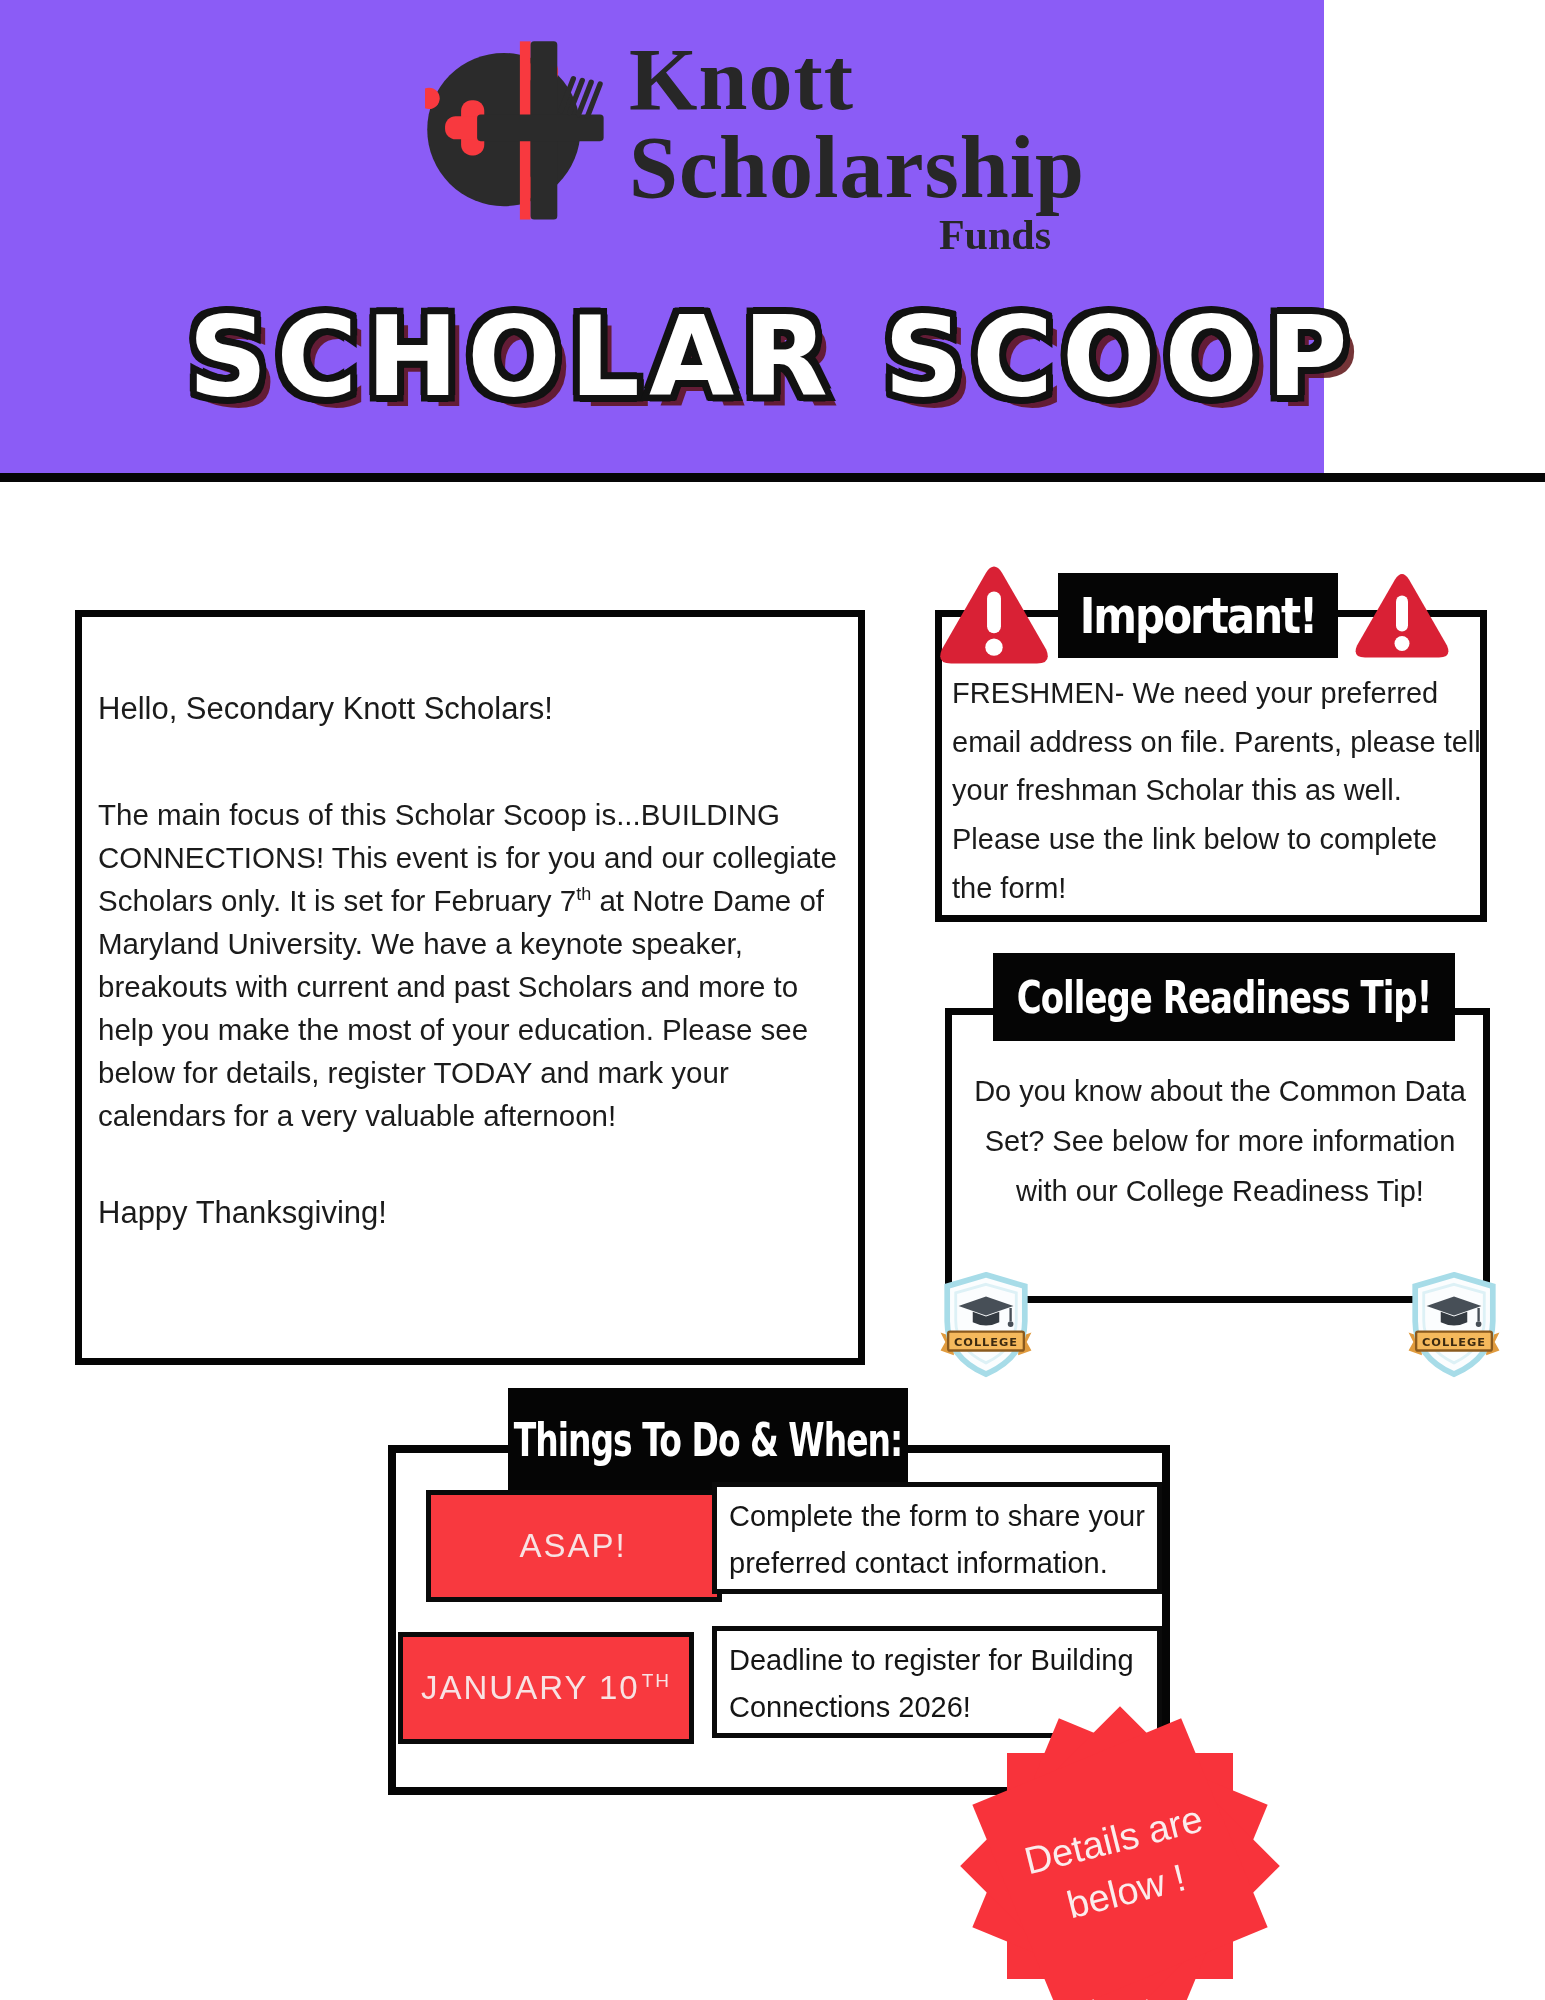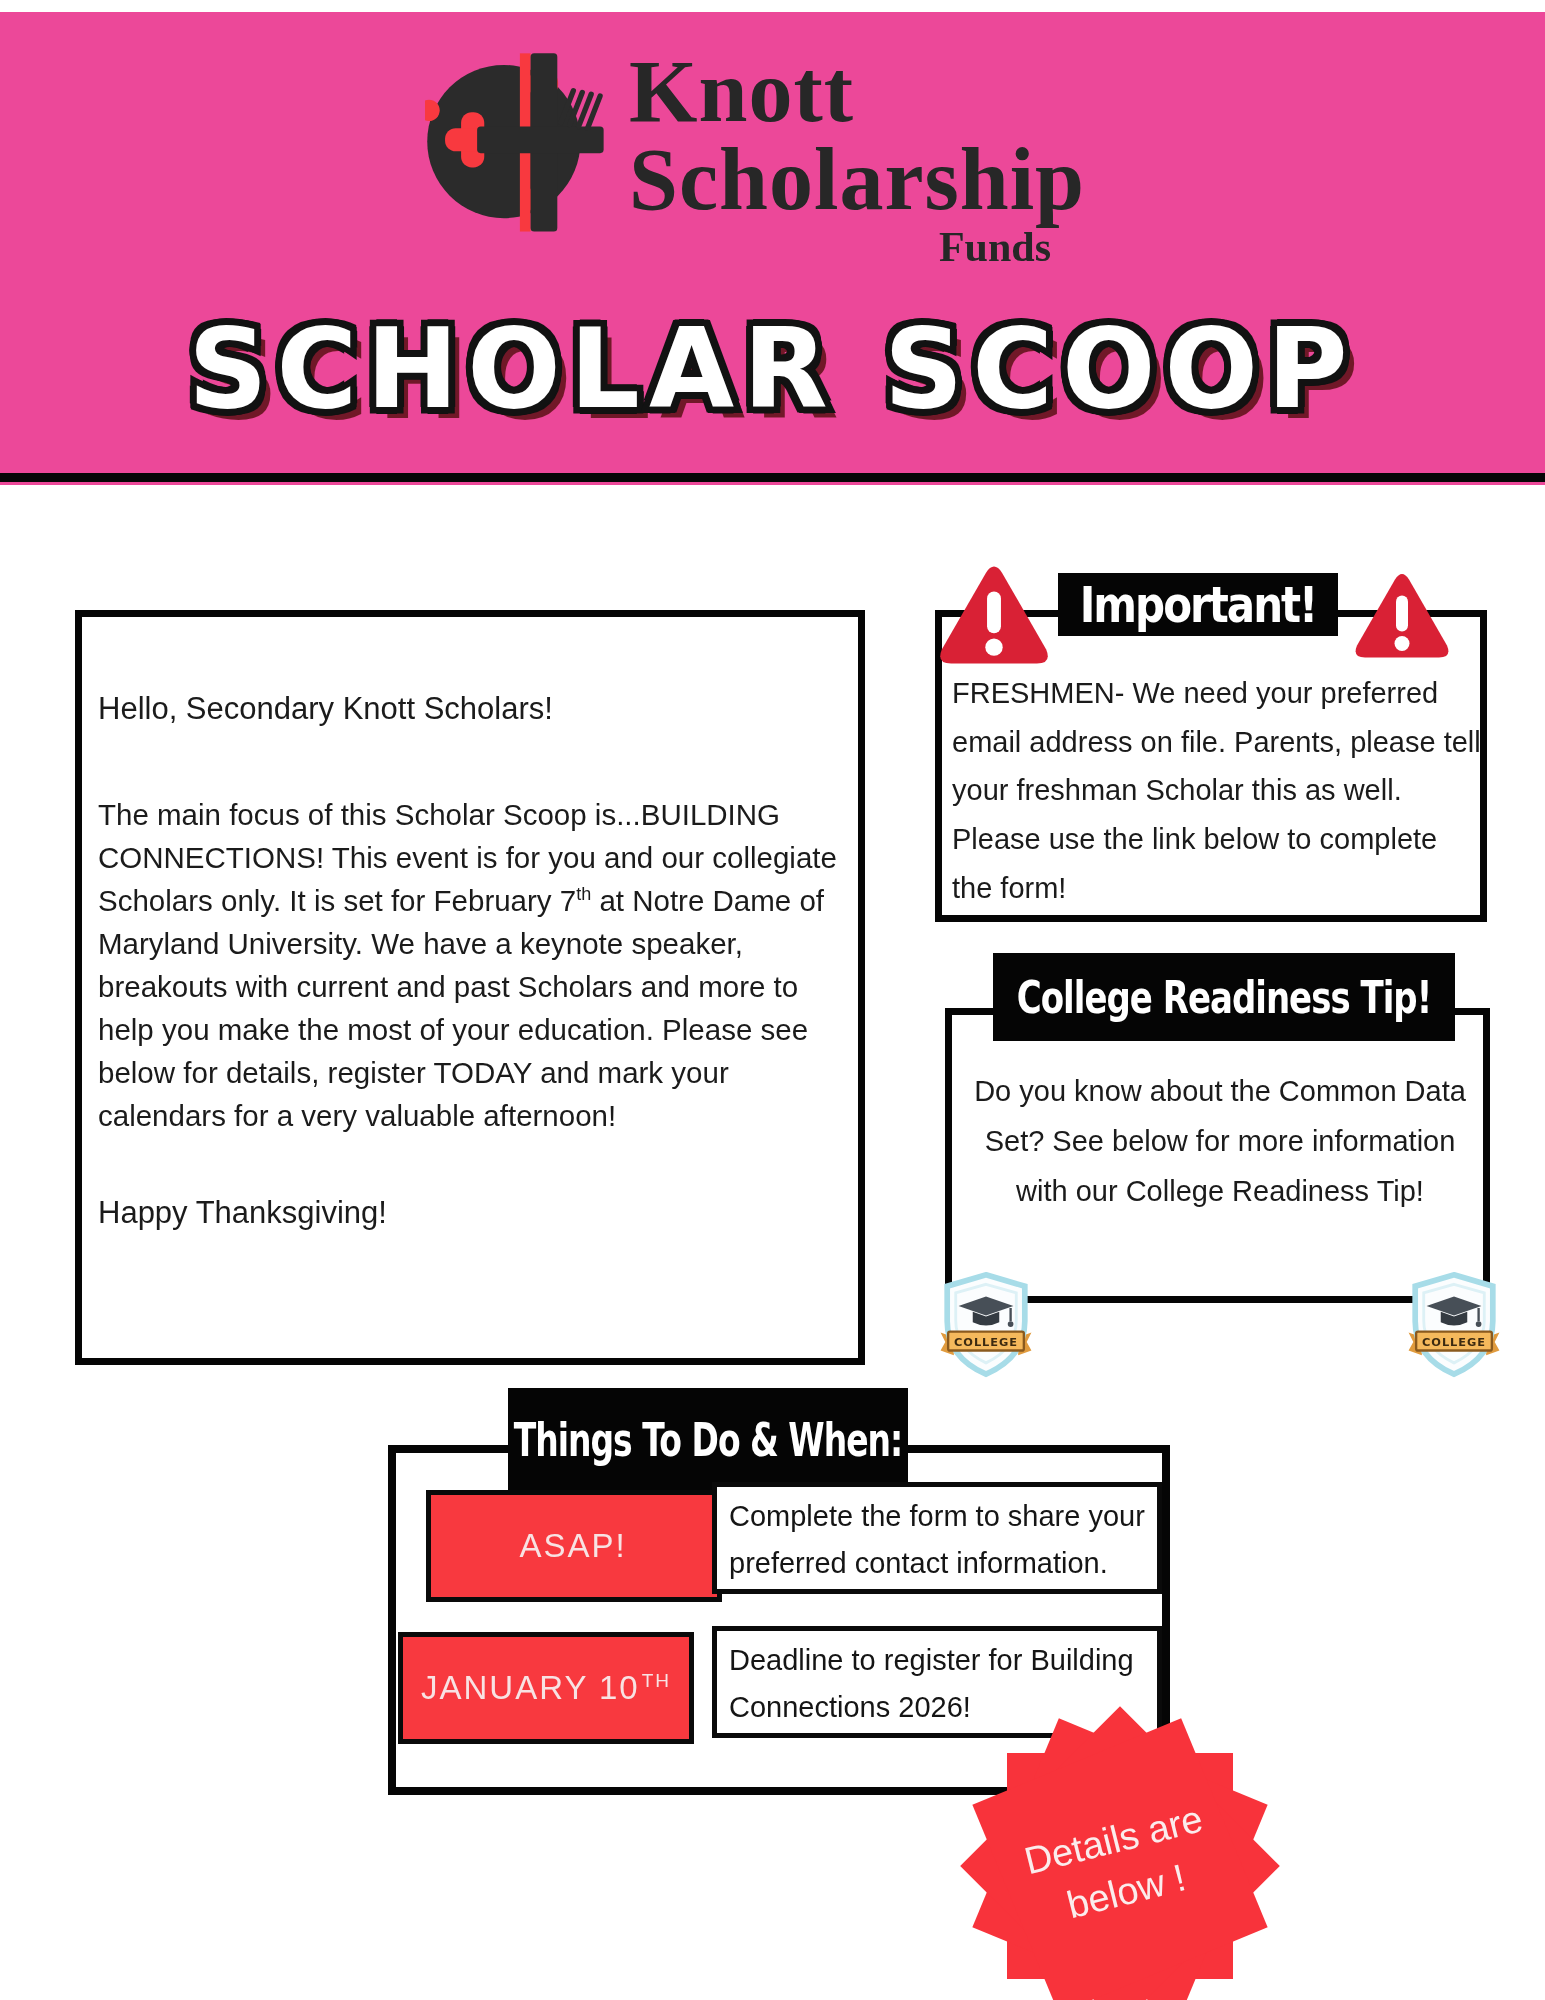--- a/index.html
+++ b/index.html
@@ -1,21 +1,21 @@
 <!DOCTYPE html>
 <html><head>
 <meta charset="utf-8">
 <style>
   html,body { margin:0; padding:0; background:#ffffff; }
   #page {
     position:relative; width:1545px; height:2000px; background:#ffffff;
     font-family:"Liberation Sans", sans-serif; color:#1b1b1b; overflow:hidden;
   }
   
-  .red-header { position:absolute; left:0; top:12px; width:1545px; height:473px; background:#ec4899; }
+  .red-header { position:absolute; left:0; top:0; width:1324px; height:473px; background:#8b5cf6; }
   .header-divider { position:absolute; left:0; top:473px; width:1545px; height:9px; background:#060606; }
 
   .logo-row { position:absolute; left:425px; top:36px; display:flex; align-items:flex-start; }
   .logo-icon { width:188px; height:196px; }
   .logo-text { margin-left:16px; font-family:"Liberation Serif", serif; color:#272727; line-height:1; }
   .logo-knott { font-size:88px; font-weight:bold; letter-spacing:1px; }
   .logo-scholarship { font-size:88px; font-weight:bold; margin-top:0; letter-spacing:1px; }
   .logo-funds { font-size:42px; font-weight:bold; text-align:right; padding-right:34px; margin-top:2px; }
 
   .scoop { position:absolute; left:0; top:302px; width:1545px; text-align:center;
@@ -44,21 +44,21 @@
   .note-box   { left:75px;  top:610px;  width:790px; height:755px; }
   .note-title { left:198px; top:563px;  width:374px; height:103px; font-size:40px; }
   .note-title > span { transform:scaleY(1.25); letter-spacing:-1px; }
   .note-greeting { position:absolute; left:16px; top:74px;  font-size:31px; }
   .note-body     { position:absolute; left:16px; top:176px; width:748px; font-size:29.5px; line-height:1.46; }
   .note-body sup { font-size:18px; }
   .note-closing  { position:absolute; left:16px; top:578px; font-size:31px; }
 
   
   .imp-box   { left:935px;  top:610px; width:552px; height:312px; }
-  .imp-title { left:1058px; top:573px; width:280px; height:63px; font-size:42px; }
+  .imp-title { left:1058px; top:573px; width:280px; height:85px; font-size:42px; }
   .imp-title > span { transform:scaleY(1.2); letter-spacing:-2px; }
   .imp-body  { position:absolute; left:10px; top:52px; width:532px; font-size:29px; line-height:1.68; }
   .warn-tri  { position:absolute; }
   .warn-left  { left:936px;  top:562px; width:116px; height:110px; }
   .warn-right { left:1352px; top:570px; width:100px; height:95px; }
 
   
   .tip-box   { left:945px; top:1008px; width:545px; height:295px; }
   .tip-title { left:993px; top:953px;  width:462px; height:88px; font-size:34px; }
   .tip-title > span { transform:scaleY(1.3); letter-spacing:-1px; }

